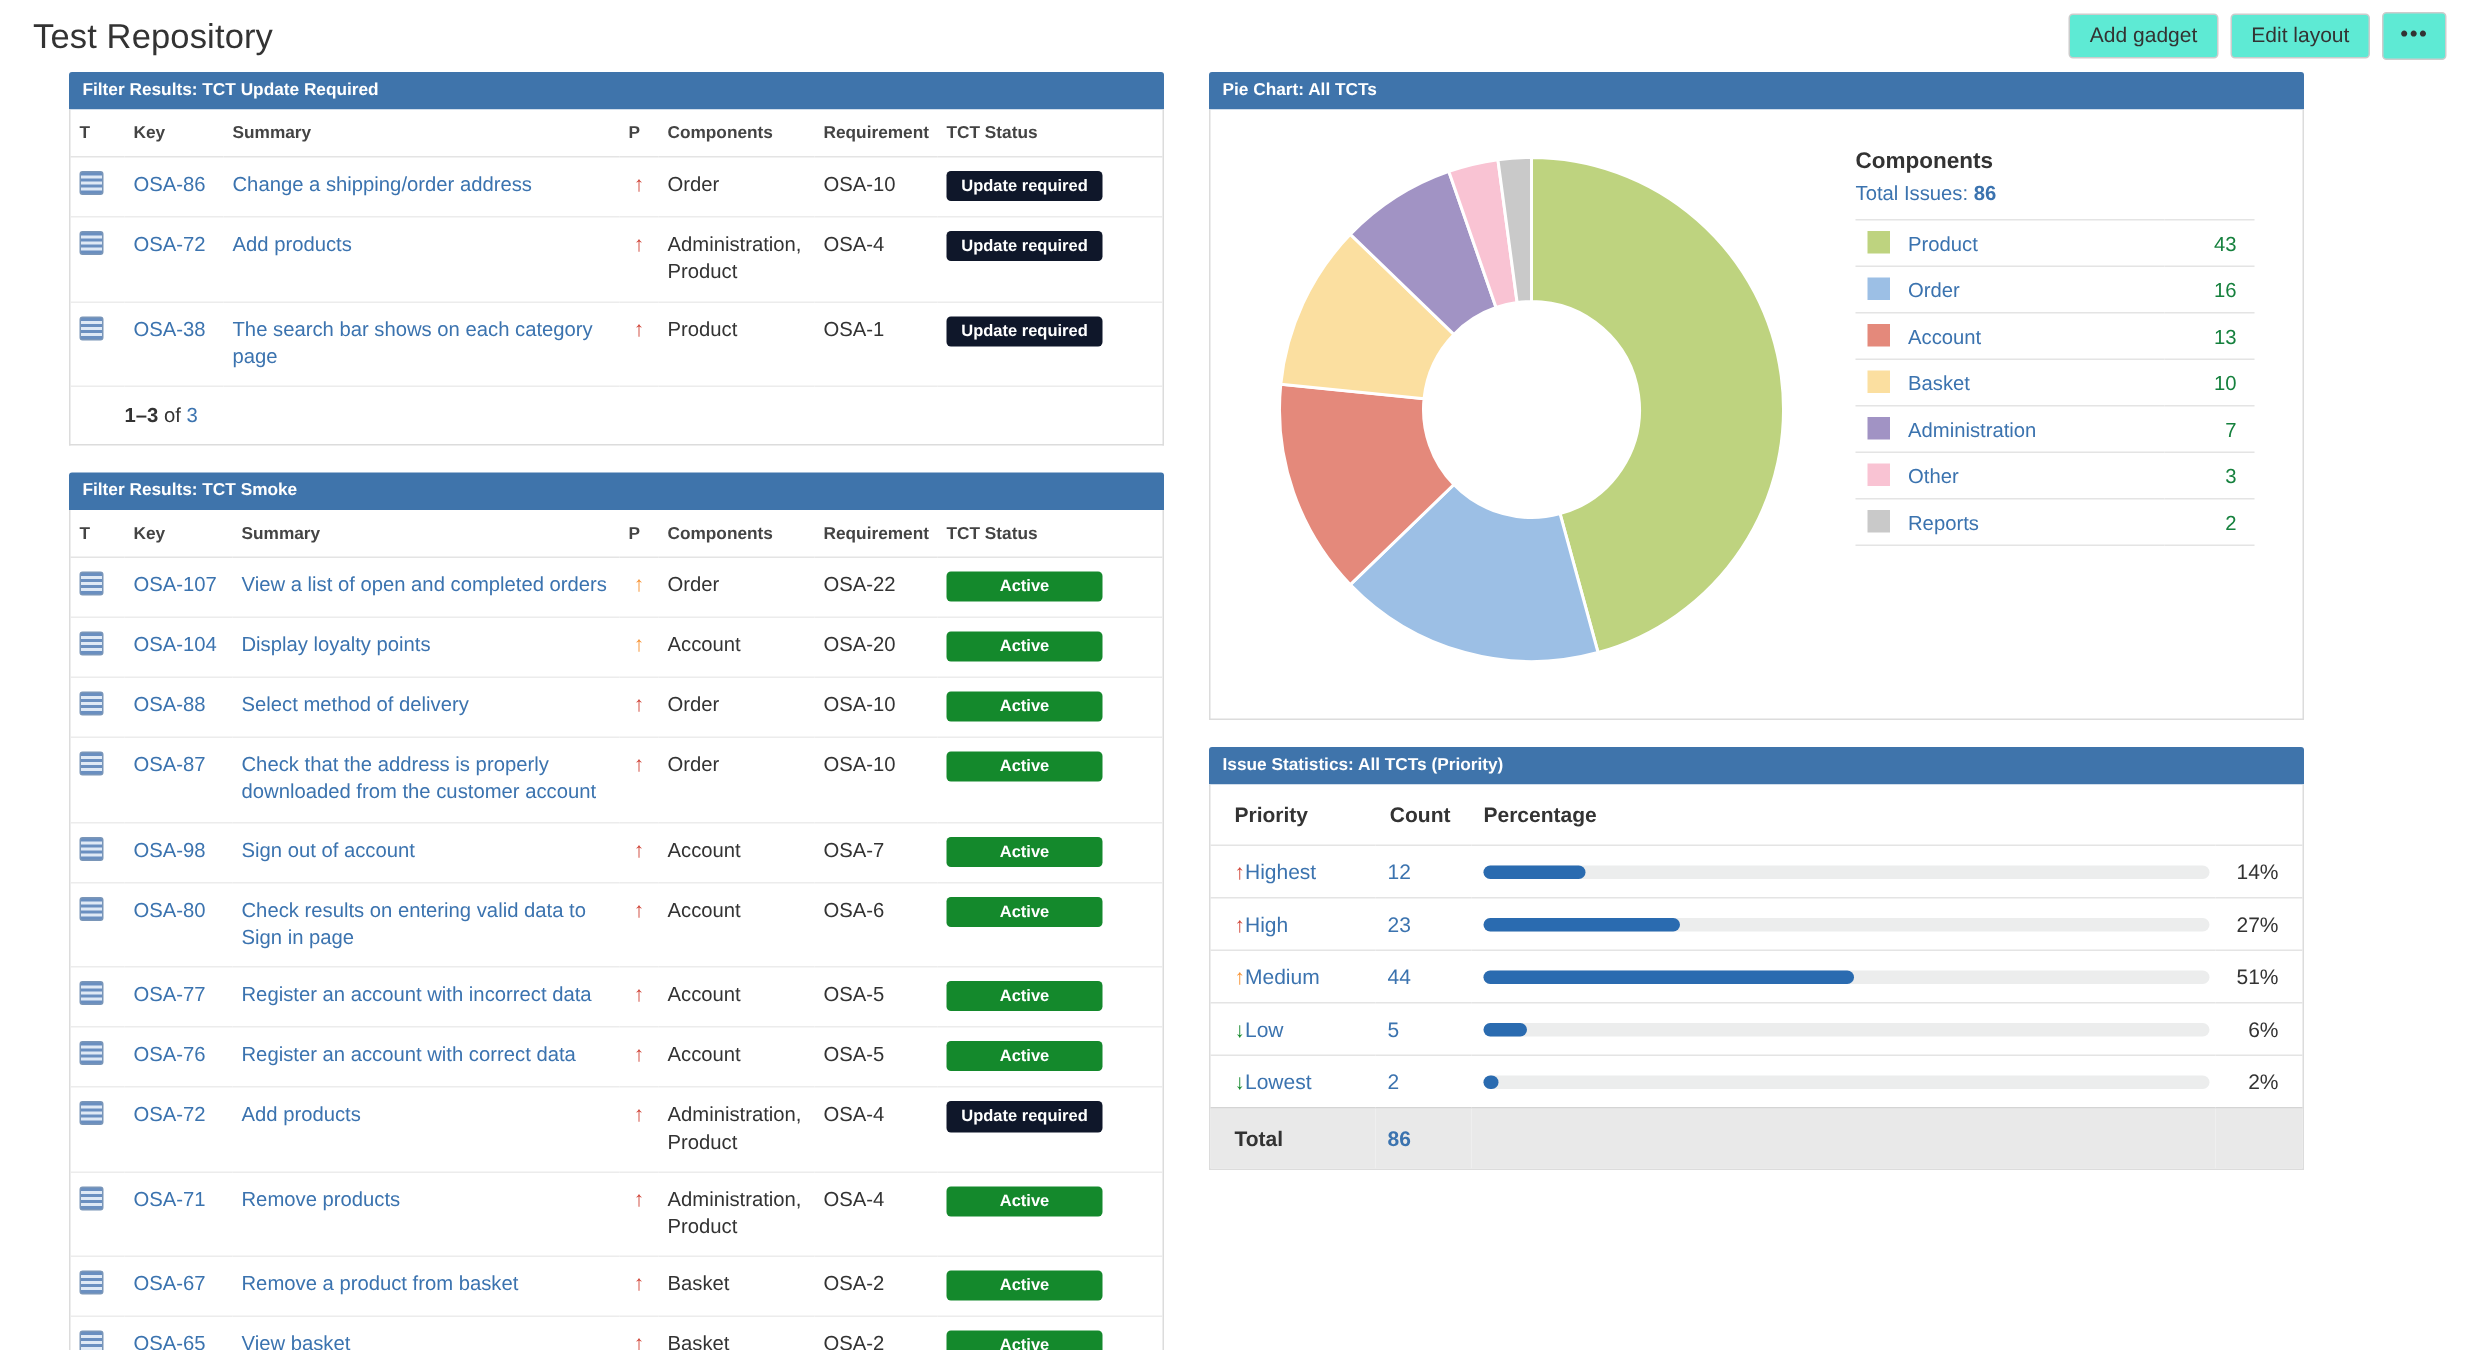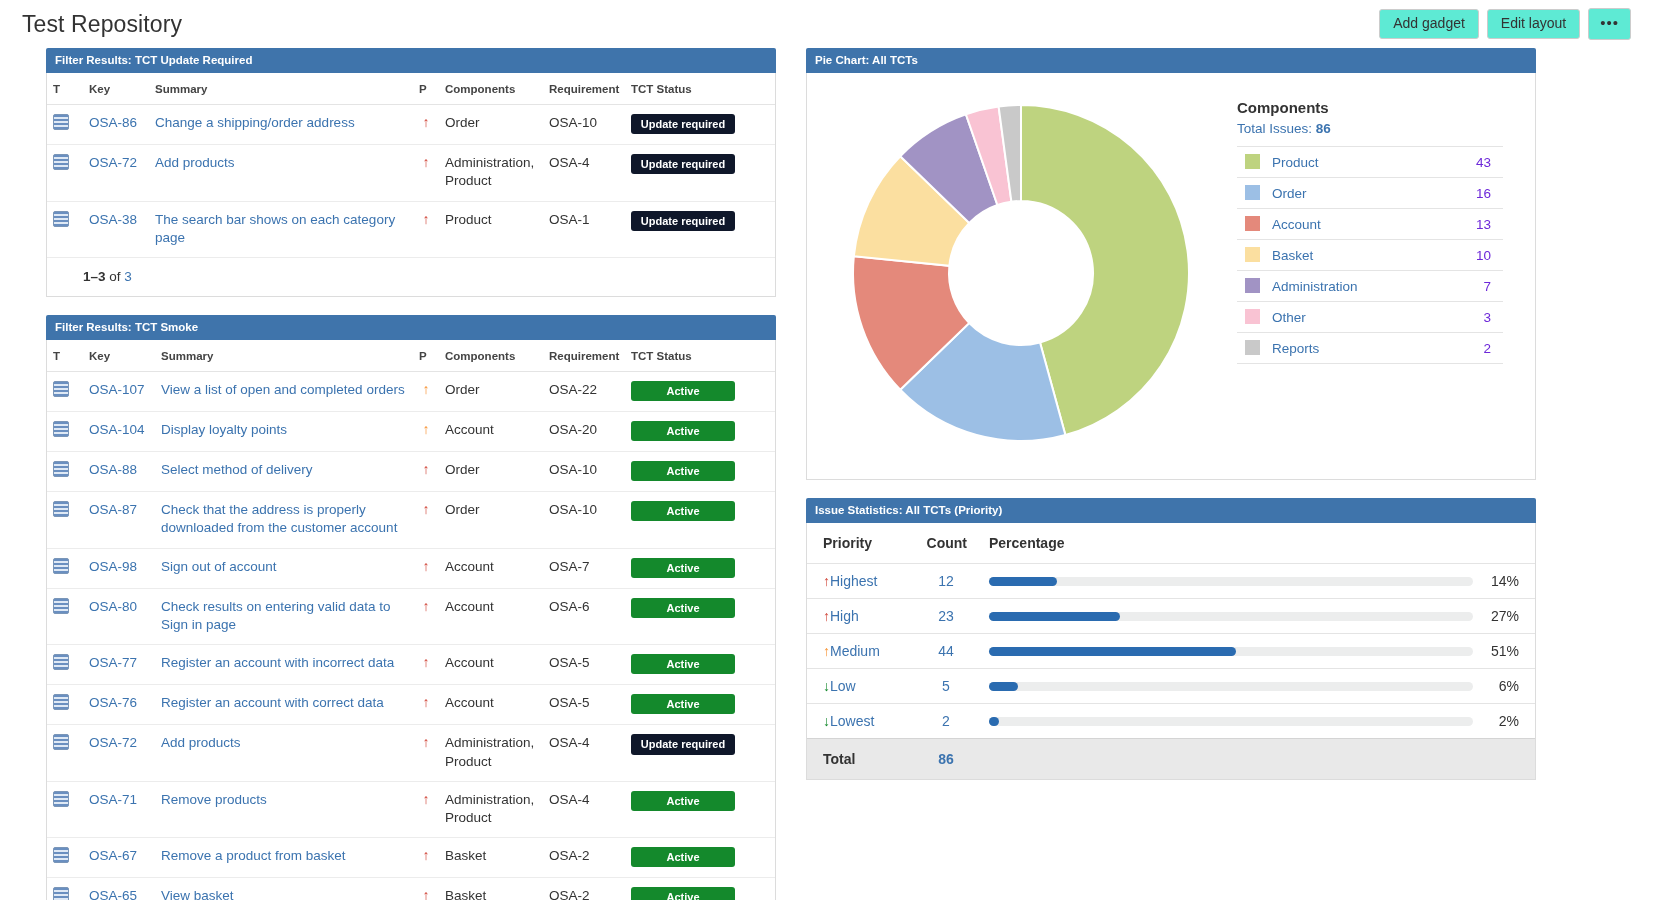--- a/index.html
+++ b/index.html
@@ -139,36 +139,36 @@
     font-size: 13.5px;
     padding: 7px 4px 7px 4px;
     border-top: 1px solid #e4e4e4;
   }
   table.legend tr:last-child td { border-bottom: 1px solid #e4e4e4; }
   .swatch {
     display: inline-block; width: 15px; height: 15px; vertical-align: -2px;
     margin-right: 12px; margin-left: 4px;
   }
   .legend-label { color: #3b73af; }
-  .legend-count { text-align: right; color: #6d28d9; padding-right: 12px !important; width: 60px; }
+  .legend-count { text-align: right; color: #15803d; padding-right: 12px !important; width: 60px; }
 
   
   table.stats { width: 100%; border-collapse: collapse; }
   table.stats th {
     text-align: left; font-size: 14px; font-weight: bold; color: #333;
     padding: 12px 8px 12px 8px;
   }
   table.stats th.c-priority { padding-left: 16px; width: 110px; }
   table.stats th.c-count { width: 64px; text-align: right; padding-right: 14px; }
   table.stats td {
     font-size: 14px; padding: 9px 8px 9px 8px;
     border-top: 1px solid #e4e4e4;
   }
   table.stats td.c-priority { padding-left: 16px; white-space: nowrap; }
-  table.stats td.c-count { text-align: center; padding-right: 14px; color: #3b73af; }
+  table.stats td.c-count { text-align: left; padding-right: 14px; color: #3b73af; }
   table.stats td.c-bar { padding-right: 4px; }
   table.stats td.c-pct { text-align: right; width: 58px; padding-right: 16px; color: #333; }
   .prio-link { color: #3b73af; }
   .bar-track {
     position: relative; height: 9px; background: #eceded; border-radius: 5px; width: 100%;
   }
   .bar-fill {
     position: absolute; left: 0; top: 0; height: 9px;
     background: #2a6bb0; border-radius: 5px;
   }

